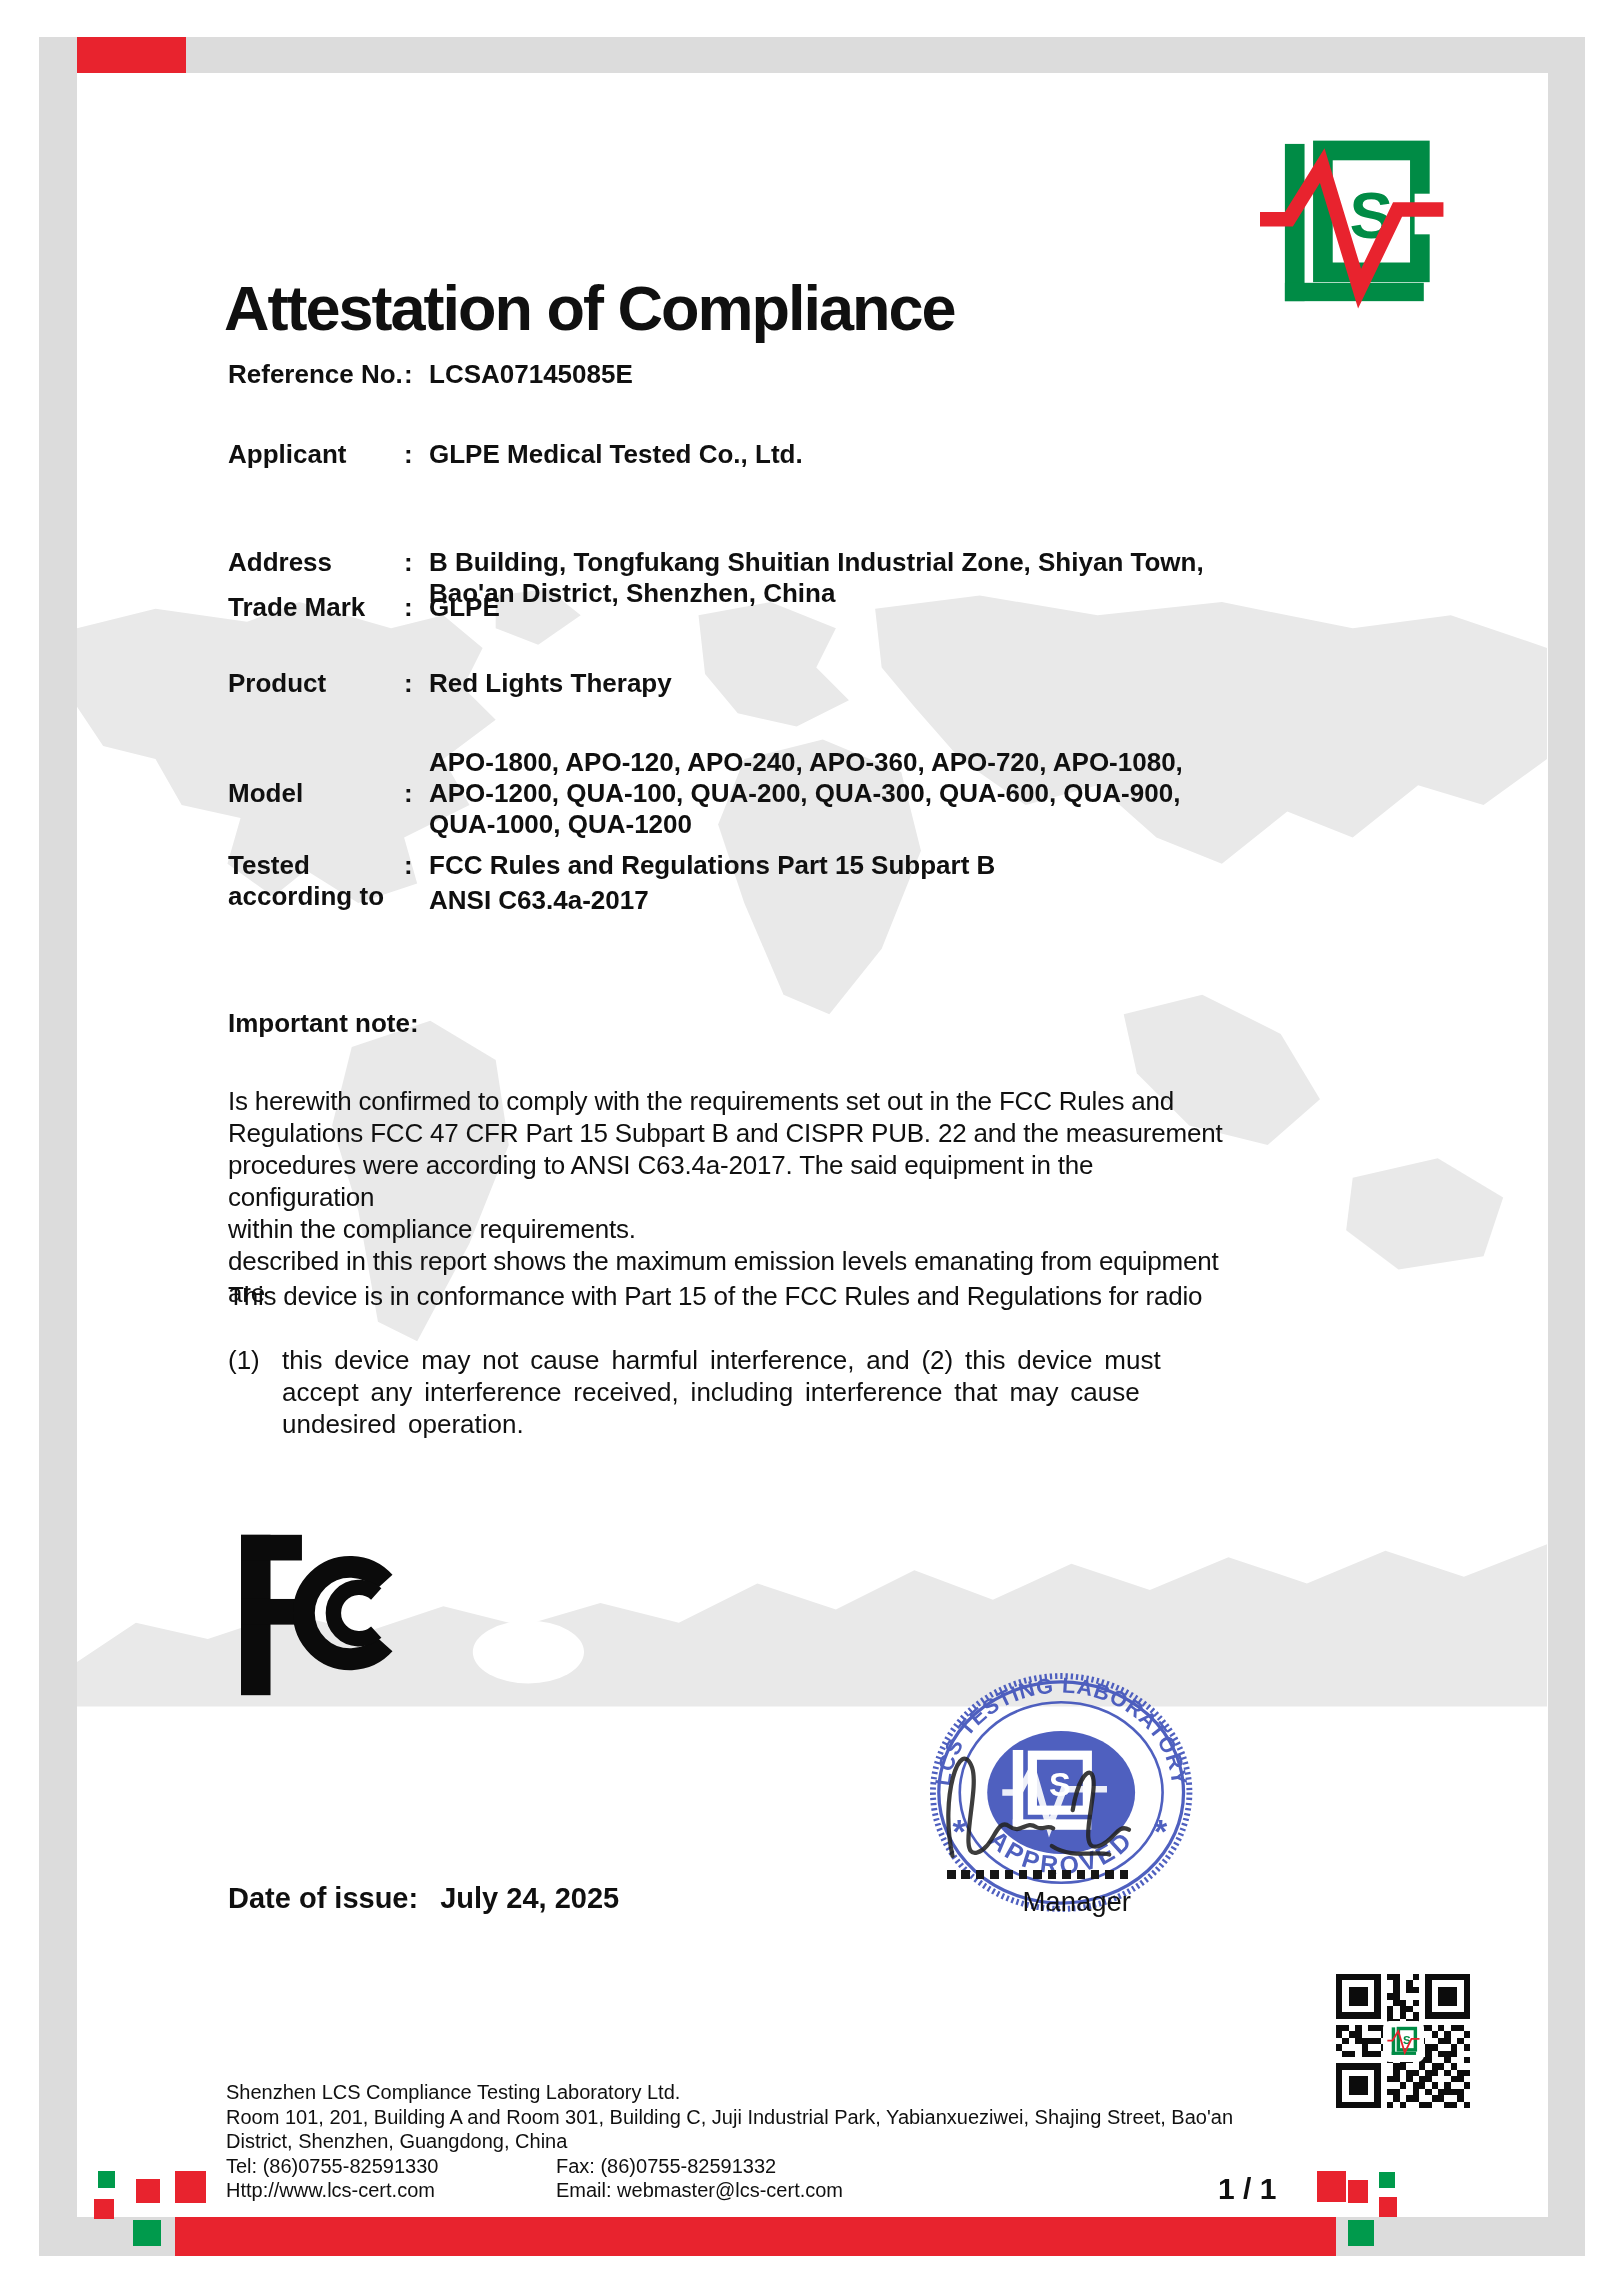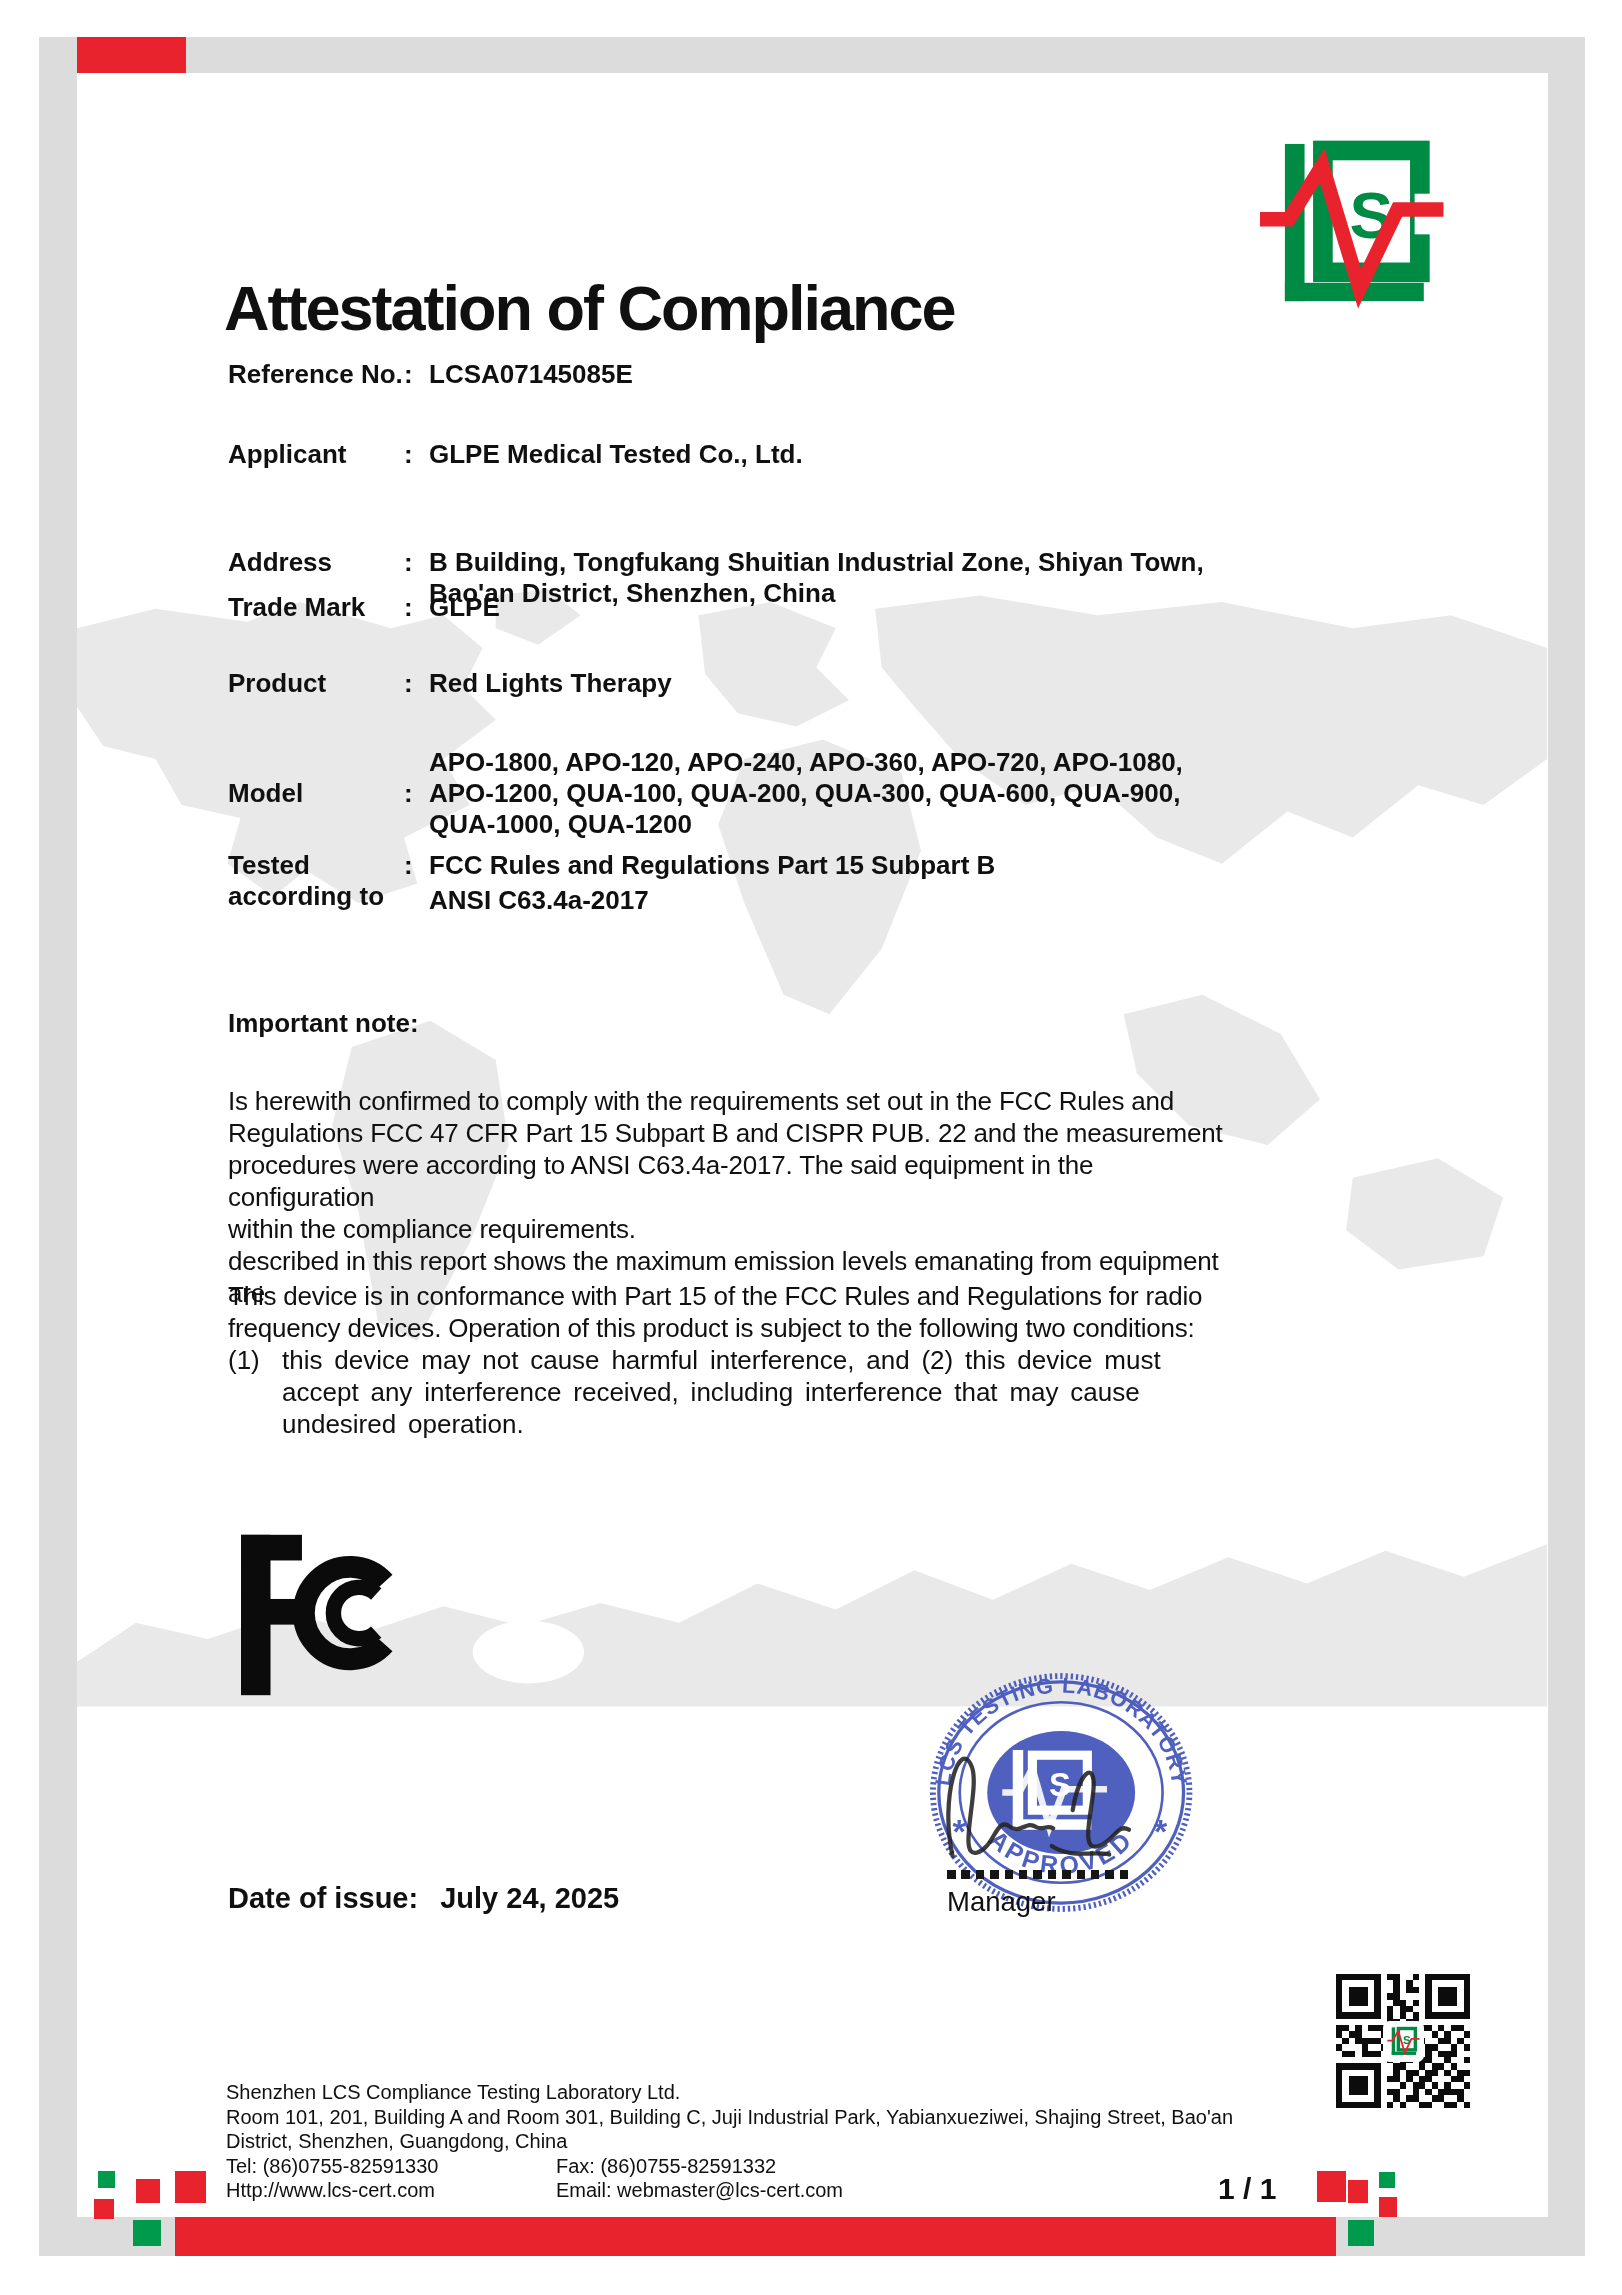--- a/index.html
+++ b/index.html
@@ -18,21 +18,21 @@
   .row .colon{width:25px;flex:none;}
   .row .val{flex:1;}
   
   .heading{position:absolute;left:228px;font-size:26px;font-weight:bold;}
   .para{position:absolute;left:228px;width:995px;font-size:26px;line-height:32px;letter-spacing:-0.2px;}
   .cond{position:absolute;left:228px;width:995px;display:flex;font-size:26px;line-height:32px;word-spacing:4.6px;}
   .cond .mark{width:54px;flex:none;}
   
   .dotted{position:absolute;left:947px;top:1870px;width:184px;height:8.5px;
           background:repeating-linear-gradient(90deg,#161616 0 8.5px,transparent 8.5px 14.4px);}
-  .manager{position:absolute;left:947px;top:1886px;width:184px;text-align:left;font-size:27.5px;}
+  .manager{position:absolute;left:947px;top:1886px;width:184px;text-align:right;font-size:27.5px;}
   .issue{position:absolute;left:228px;top:1882px;font-size:29px;font-weight:bold;display:flex;gap:22px;white-space:nowrap;}
   
   .footer{position:absolute;left:226px;top:2080px;width:1021px;font-size:20px;line-height:24.5px;}
   .fcols{display:flex;}
   .fcols .c1{width:330px;flex:none;}
   .pagenum{position:absolute;left:1218px;top:2172px;font-size:30px;font-weight:bold;}
   
   .qr-grid{position:absolute;left:1336px;top:1974px;width:134px;height:134px;background:#fff;
            display:grid;grid-template-columns:repeat(21,1fr);grid-auto-rows:1fr;}
   .qr-grid i{display:block;}
@@ -132,21 +132,20 @@
   <div class="heading" style="top:1008px;">Important note:</div>
   <div class="para" style="top:1085px;">
     <div>Is herewith confirmed to comply with the requirements set out in the FCC Rules and</div>
     <div>Regulations FCC 47 CFR Part 15 Subpart B and CISPR PUB. 22 and the measurement</div>
     <div>procedures were according to ANSI C63.4a-2017. The said equipment in the configuration</div>
     <div>within the compliance requirements.</div>
     <div>described in this report shows the maximum emission levels emanating from equipment are</div>
   </div>
   <div class="para" style="top:1280px;">
     <div>This device is in conformance with Part 15 of the FCC Rules and Regulations for radio</div>
-    <div>frequency devices. Operation of this product is subject to the following two conditions:</div>
   </div>
   <div class="cond" style="top:1344px;">
     <div class="mark">(1)</div>
     <div>
       <div>this device may not cause harmful interference, and (2) this device must</div>
       <div>accept any interference received, including interference that may cause</div>
       <div>undesired operation.</div>
     </div>
   </div>
 

